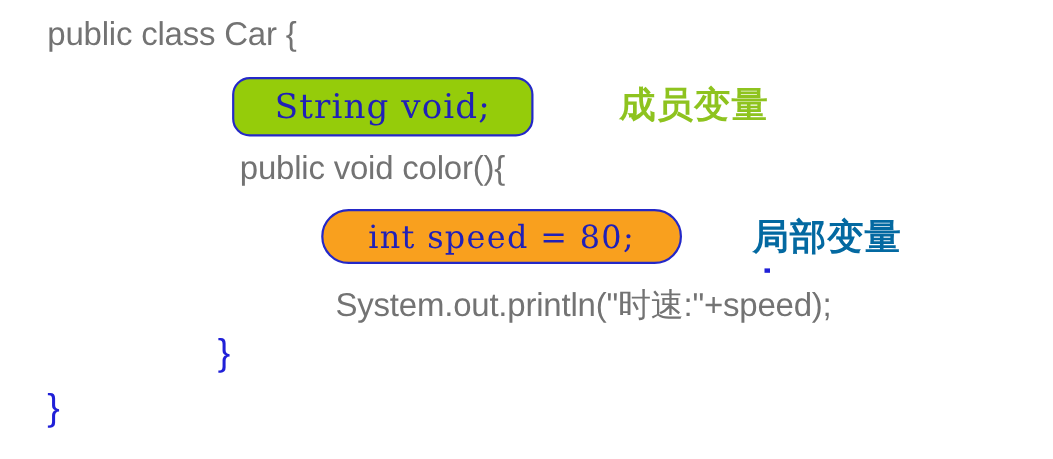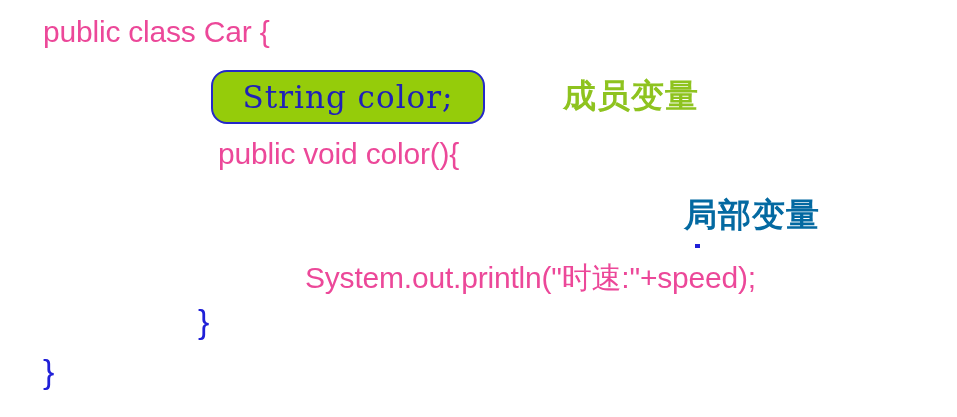--- a/index.html
+++ b/index.html
@@ -10,21 +10,21 @@
   #slide {
     position: relative;
     width: 957px;
     height: 417px;
     background: #ffffff;
     overflow: hidden;
     font-family: "Liberation Sans", sans-serif;
   }
   .code-line {
     position: absolute;
-    color: #ec4899;
+    color: #737373;
     font-family: "Liberation Sans", sans-serif;
     font-size: 30px;
     font-weight: 400;
     letter-spacing: -0.2px;
     white-space: nowrap;
     line-height: 1;
   }
   .brace {
     position: absolute;
     color: #2020d8;
@@ -106,27 +106,30 @@
   #brace-outer { left: 43px;  top: 354px; }
 </style>
 </head>
 <body>
 
 <div id="slide">
 
   <div class="code-line" id="line-class">public class Car {</div>
 
   <div class="hl-box" id="member-box">
-    <span class="hl-text">String color;</span>
+    <span class="hl-text">String void;</span>
   </div>
 
   <div class="annotation" id="ann-member">成员变量</div>
 
   <div class="code-line" id="line-drive">public void color(){</div>
 
+  <div class="hl-box" id="local-box">
+    <span class="hl-text">int speed = 80;</span>
+  </div>
 
   <div class="annotation" id="ann-local">局部变量</div>
 
   <div id="stray-dot"></div>
 
   <div class="code-line" id="line-print">System.out.println("时速:"+speed);</div>
 
   <div class="brace" id="brace-inner">}</div>
 
   <div class="brace" id="brace-outer">}</div>

